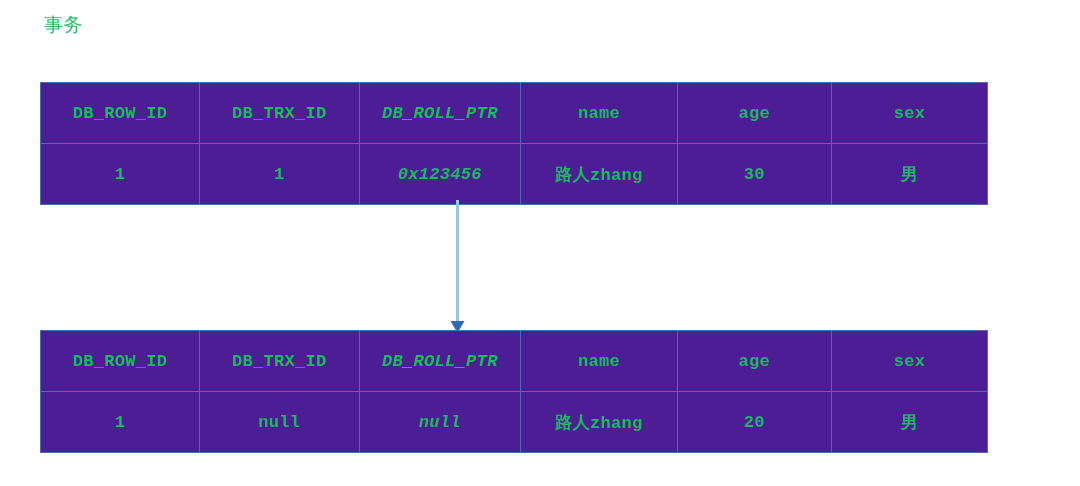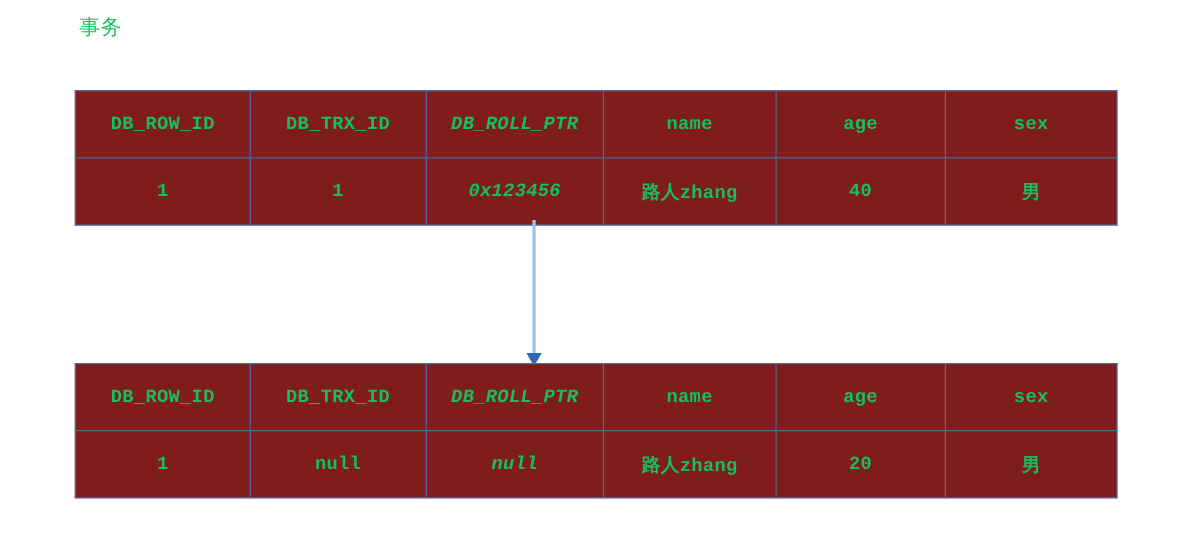--- a/index.html
+++ b/index.html
@@ -7,41 +7,40 @@
     padding: 0;
     background: #ffffff;
   }
   #page {
     position: relative;
     width: 988px;
     height: 486px;
     background: #ffffff;
     overflow: hidden;
     font-family: "Liberation Sans", sans-serif;
-    margin-left: 28px;
   }
 
   
   .section-label {
     position: absolute;
     color: #21c063;
     font-family: "Liberation Sans", sans-serif;
     font-size: 19px;
     letter-spacing: 0.5px;
     white-space: nowrap;
   }
   #label-transaction { left: 44px; top: 12px; }
   #label-undolog     { left: 46px; top: 263px; }
 
   
   .db-table {
     position: absolute;
     border-collapse: collapse;
     table-layout: fixed;
-    background: #7f1d1d;
+    background: #4c1d95;
   }
   .db-table td {
     border: 1px solid #4a6fb0;
     color: #16bf5d;
     font-family: "Liberation Mono", monospace;
     font-size: 17px;
     font-weight: bold;
     text-align: center;
     vertical-align: middle;
     padding: 0;
@@ -118,21 +117,21 @@
         <td class="c2">DB_ROLL_PTR</td>
         <td class="c3">name</td>
         <td class="c4">age</td>
         <td class="c5">sex</td>
       </tr>
       <tr>
         <td class="c0">1</td>
         <td class="c1">1</td>
         <td class="c2">0x123456</td>
         <td class="c3">路人zhang</td>
-        <td class="c4">40</td>
+        <td class="c4">30</td>
         <td class="c5">男</td>
       </tr>
     </tbody>
   </table>
 
   <svg id="connector-arrow" viewBox="0 0 36 135">
     <line x1="17.5" y1="0" x2="17.5" y2="122" stroke="#9dc3e6" stroke-width="3"></line>
     <polygon points="10.5,121 24.5,121 17.5,133" fill="#2f6bb5"></polygon>
   </svg>
 

